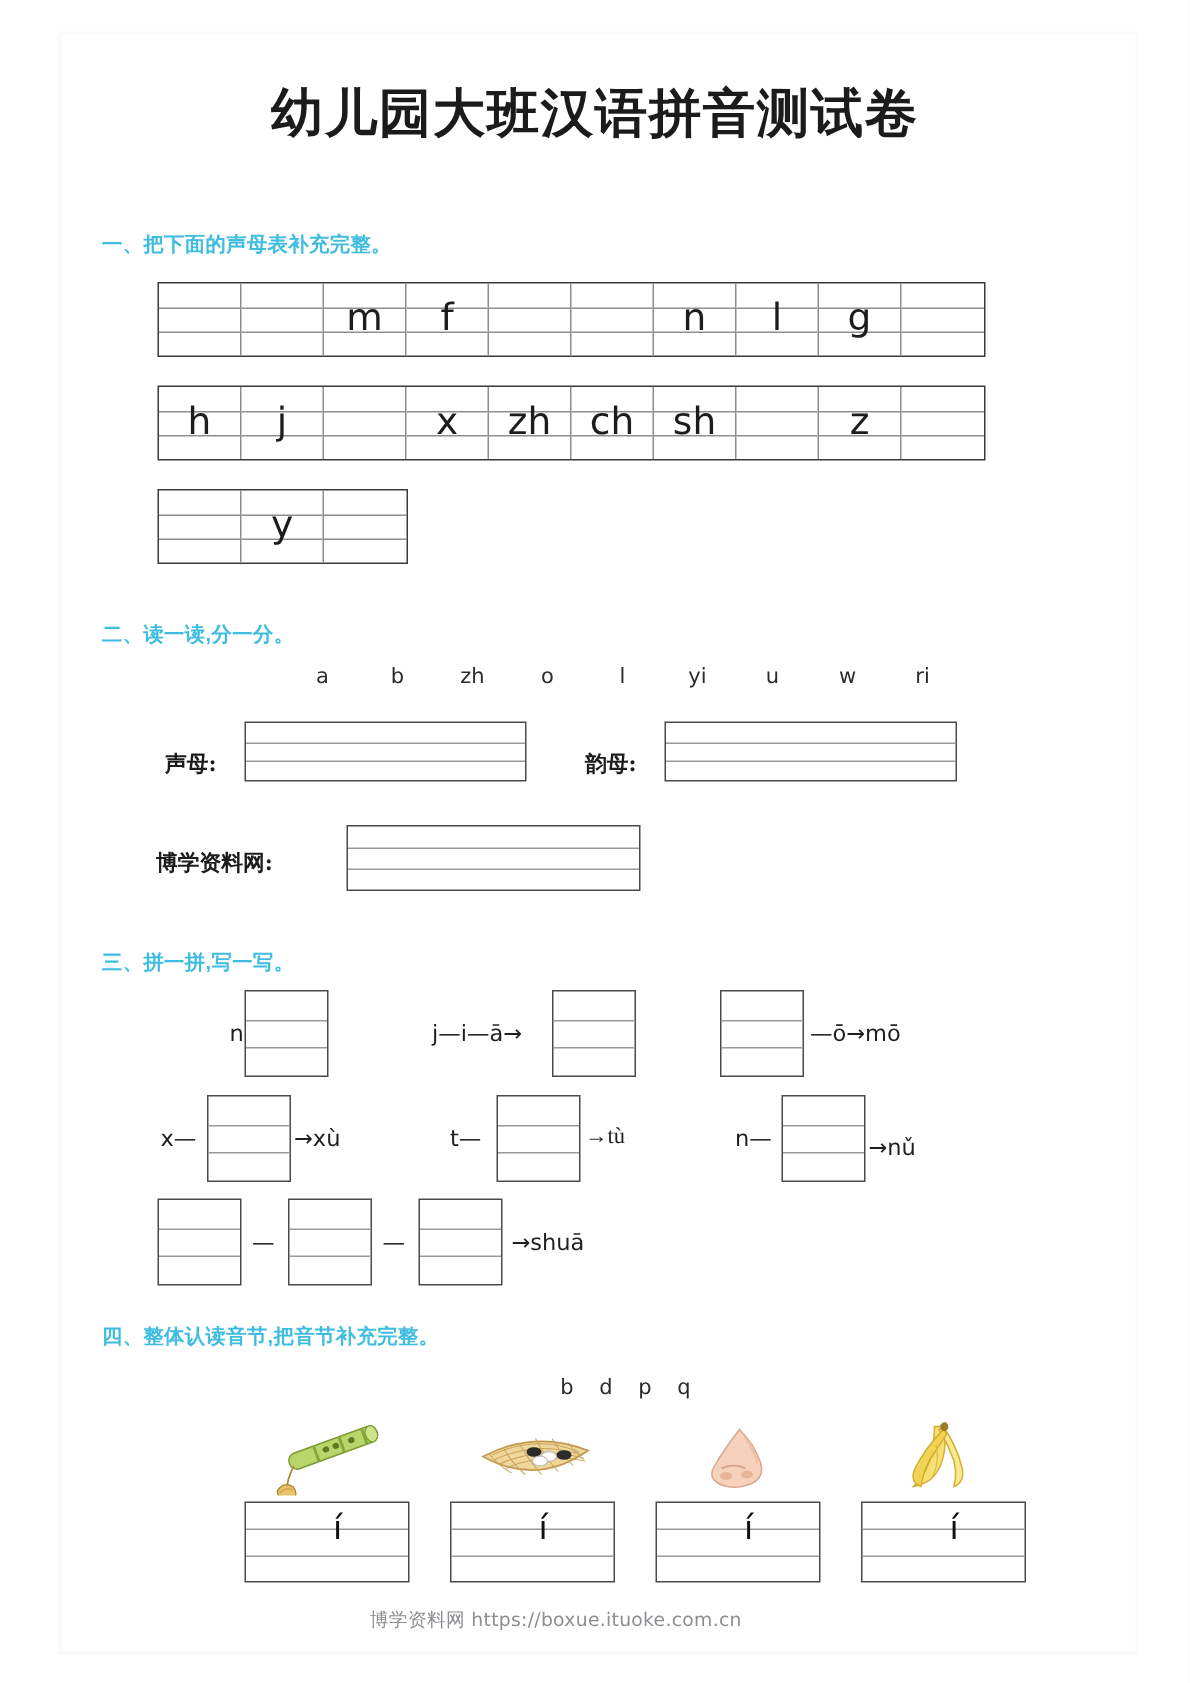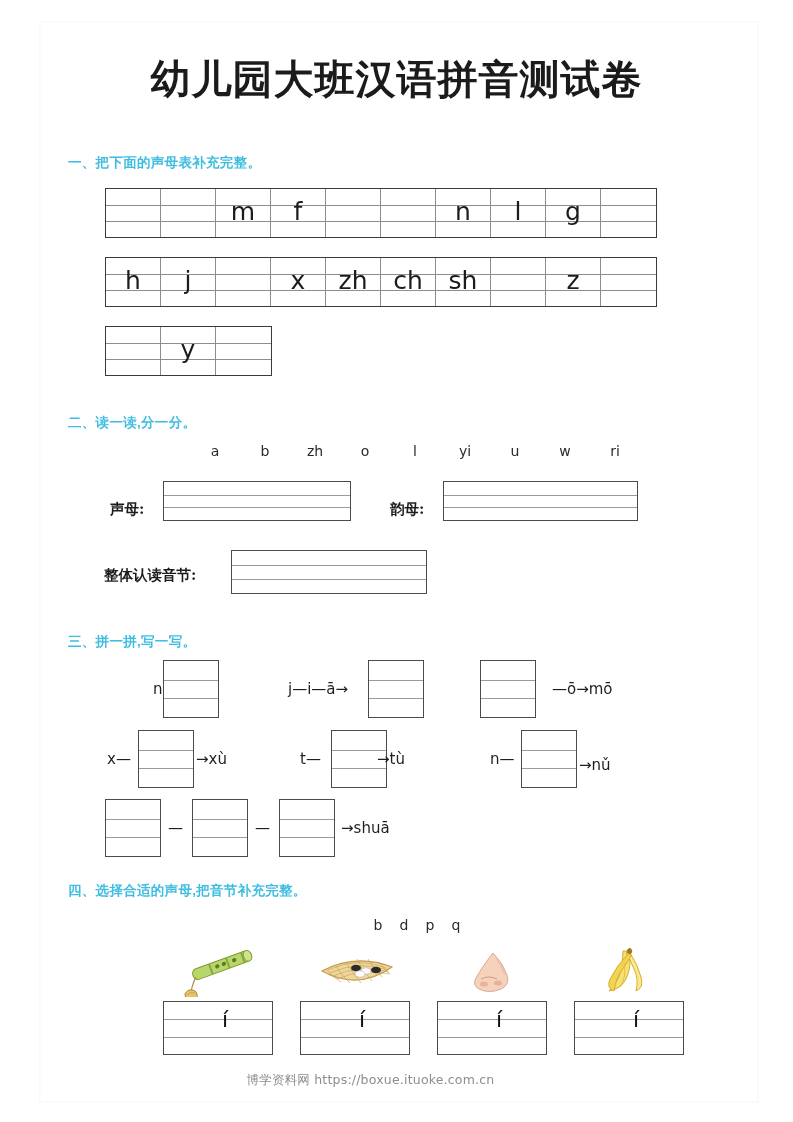--- a/index.html
+++ b/index.html
@@ -28,21 +28,21 @@
     background: #ffffff;
     box-shadow: 0 0 0 1px #fafafb;
   }
 
   .title {
     position: absolute;
     left: 0; top: 52px;
     width: 793px;
     text-align: center;
     font-family: "DejaVu Serif", "Liberation Serif", serif;
-    font-size: 40px;
+    font-size: 35px;
     font-weight: 700;
     letter-spacing: 1px;
     color: #1b1b1b;
   }
 
   .section-heading {
     position: absolute;
     font-family: Liberation Sans, sans-serif;
     font-size: 13.5px;
     font-weight: 700;
@@ -306,54 +306,54 @@
       <span>w</span>
       <span>ri</span>
     </div>
 
   <div class="s2-label" style="left:110px; top:500px;">声母:</div>
   <div class="write-box h3" style="left:163px; top:481px; width:188px; height:40px;"></div>
 
   <div class="s2-label" style="left:390px; top:500px;text-align:right;">韵母:</div>
   <div class="write-box h3" style="left:443px; top:481px; width:195px; height:40px;"></div>
 
-  <div class="s2-label" style="left:104px; top:566px;">整体认读音节:</div>
+  <div class="s2-label" style="left:104px; top:566px;">博学资料网:</div>
   <div class="write-box h3" style="left:231px; top:550px; width:196px; height:44px;"></div>
 
   <div class="section-heading" style="left:68px; top:633px;">三、拼一拼,写一写。</div>
 
   <div class="eq-text" style="left:110px; top:680px;margin-left:43px;">n—è→</div>
   <div class="sq" style="left:163px; top:660px;"></div>
 
   <div class="eq-text" style="left:288px; top:680px;">j—i—ā→</div>
   <div class="sq" style="left:368px; top:660px;"></div>
 
   <div class="sq" style="left:480px; top:660px;"></div>
-  <div class="eq-text" style="left:540px; top:680px;margin-left:12px;">—ō→mō</div>
+  <div class="eq-text" style="left:540px; top:680px;">—ō→mō</div>
 
   <div class="eq-text" style="left:107px; top:750px;">x—</div>
   <div class="sq" style="left:138px; top:730px;"></div>
   <div class="eq-text" style="left:196px; top:750px;">→xù</div>
 
   <div class="eq-text" style="left:300px; top:750px;">t—</div>
   <div class="sq" style="left:331px; top:730px;"></div>
-  <div class="eq-text" style="left:377px; top:750px;">→tù</div>
+  <div class="eq-text" style="left:390px; top:750px;font-family:Liberation Serif, serif;">→tù</div>
 
   <div class="eq-text" style="left:490px; top:750px;">n—</div>
   <div class="sq" style="left:521px; top:730px;"></div>
   <div class="eq-text" style="left:579px; top:756px;">→nǔ</div>
 
   <div class="sq" style="left:105px; top:799px;"></div>
   <div class="eq-text" style="left:168px; top:819px;">—</div>
   <div class="sq" style="left:192px; top:799px;"></div>
   <div class="eq-text" style="left:255px; top:819px;">—</div>
   <div class="sq" style="left:279px; top:799px;"></div>
   <div class="eq-text" style="left:341px; top:819px;">→shuā</div>
 
-  <div class="section-heading" style="left:68px; top:882px;">四、选择合适的声母,把音节补充完整。</div>
+  <div class="section-heading" style="left:68px; top:882px;">四、整体认读音节,把音节补充完整。</div>
 
   <div class="choice-row" id="s4choices" style="left:365px; top:917px;">
       <span>b</span>
       <span>d</span>
       <span>p</span>
       <span>q</span>
     </div>
 
   <div class="q4-item" style="left:163px; top:945px;">
     <svg class="q4-pic" viewBox="0 0 96 52">

